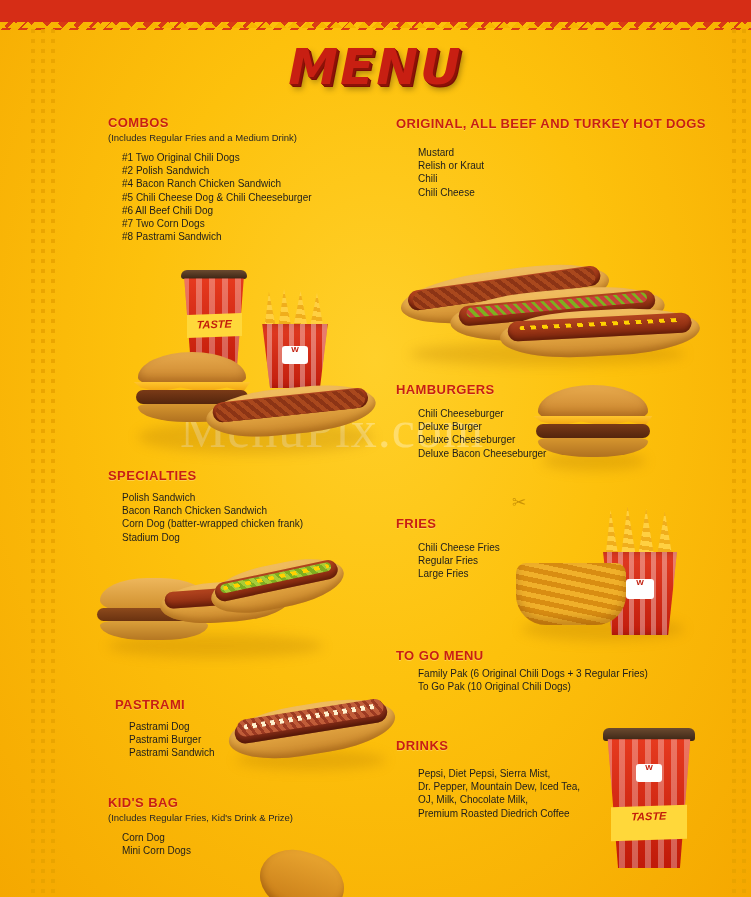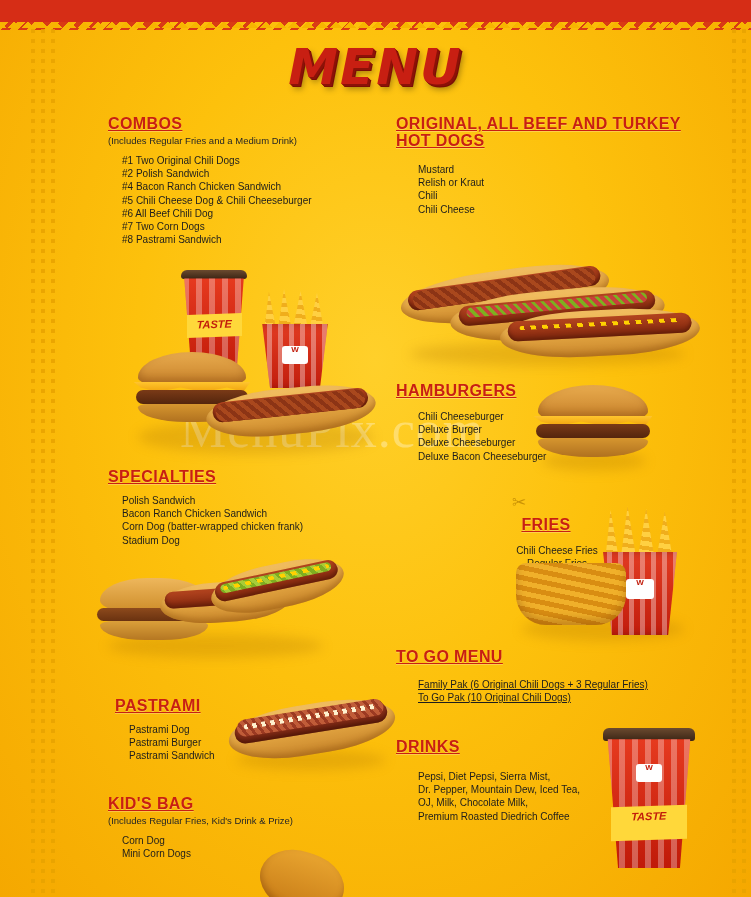--- a/index.html
+++ b/index.html
@@ -91,26 +91,25 @@
 
   
   .col {
     position: absolute;
     top: 115px;
   }
   .col-left { left: 108px; width: 280px; }
   .col-right { left: 396px; width: 310px; }
 
   .sec-head {
-    font-size: 16px;
+    font-size: 13px;
     font-weight: bold;
     color: #c81f12;
     letter-spacing: .4px;
     text-shadow: 0 1px 0 rgba(255,255,255,.25);
-    text-decoration: underline;
   }
   .sec-sub {
     font-size: 9.5px;
     color: #262626;
     margin-top: 2px;
   }
   .items {
     margin: 8px 0 0 14px;
     font-size: 10px;
     line-height: 13.2px;
@@ -460,21 +459,21 @@
     <div class="burger" style="left:2px; top:0px; width:110px; height:72px;">
       <div class="b-top"></div>
       <div class="b-cheese"></div>
       <div class="b-patty"></div>
       <div class="b-bot"></div>
     </div>
   </div>
 
   <div class="scissors" style="left:512px; top:492px;">✂</div>
 
-  <div class="col" style="left:396px; top:516px; width:300px;text-align:center;">
+  <div class="col" style="left:396px; top:516px; width:300px;">
     <div class="sec-head">FRIES</div>
     <div class="items" style="margin-top:10px; margin-left:22px;">
       <div>Chili Cheese Fries</div>
       <div>Regular Fries</div>
       <div>Large Fries</div>
     </div>
   </div>
 
   <div class="art" style="left:516px; top:505px; width:180px; height:140px;">
     <div class="shadowblob" style="left:6px; top:112px; width:162px; height:24px;"></div>
@@ -482,21 +481,21 @@
       <div class="fb-fries"></div>
       <div class="fb-body"></div>
       <div class="fb-stripe"></div>
       <div class="logo-w" style="left:30px; top:74px; width:28px; height:20px;">W</div>
     </div>
     <div style="position:absolute; left:0; top:58px; width:110px; height:62px; border-radius:10px 10px 30px 30px; background:repeating-linear-gradient(12deg,#f0b02a 0 5px,#d98d12 5px 10px); box-shadow:inset 0 -6px 8px rgba(120,60,5,.35);"></div>
   </div>
 
   <div class="col" style="left:396px; top:648px; width:310px;">
     <div class="sec-head">TO GO MENU</div>
-    <div class="items" style="margin-top:12px; margin-left:22px;text-decoration:underline;">
+    <div class="items" style="margin-top:4px; margin-left:22px;">
       <div>Family Pak (6 Original Chili Dogs + 3 Regular Fries)</div>
       <div>To Go Pak (10 Original Chili Dogs)</div>
     </div>
   </div>
 
   <div class="col" style="left:396px; top:738px; width:310px;">
     <div class="sec-head">DRINKS</div>
     <div class="items" style="margin-top:14px; margin-left:22px;">
       <div>Pepsi, Diet Pepsi, Sierra Mist,</div>
       <div>Dr. Pepper, Mountain Dew, Iced Tea,</div>

